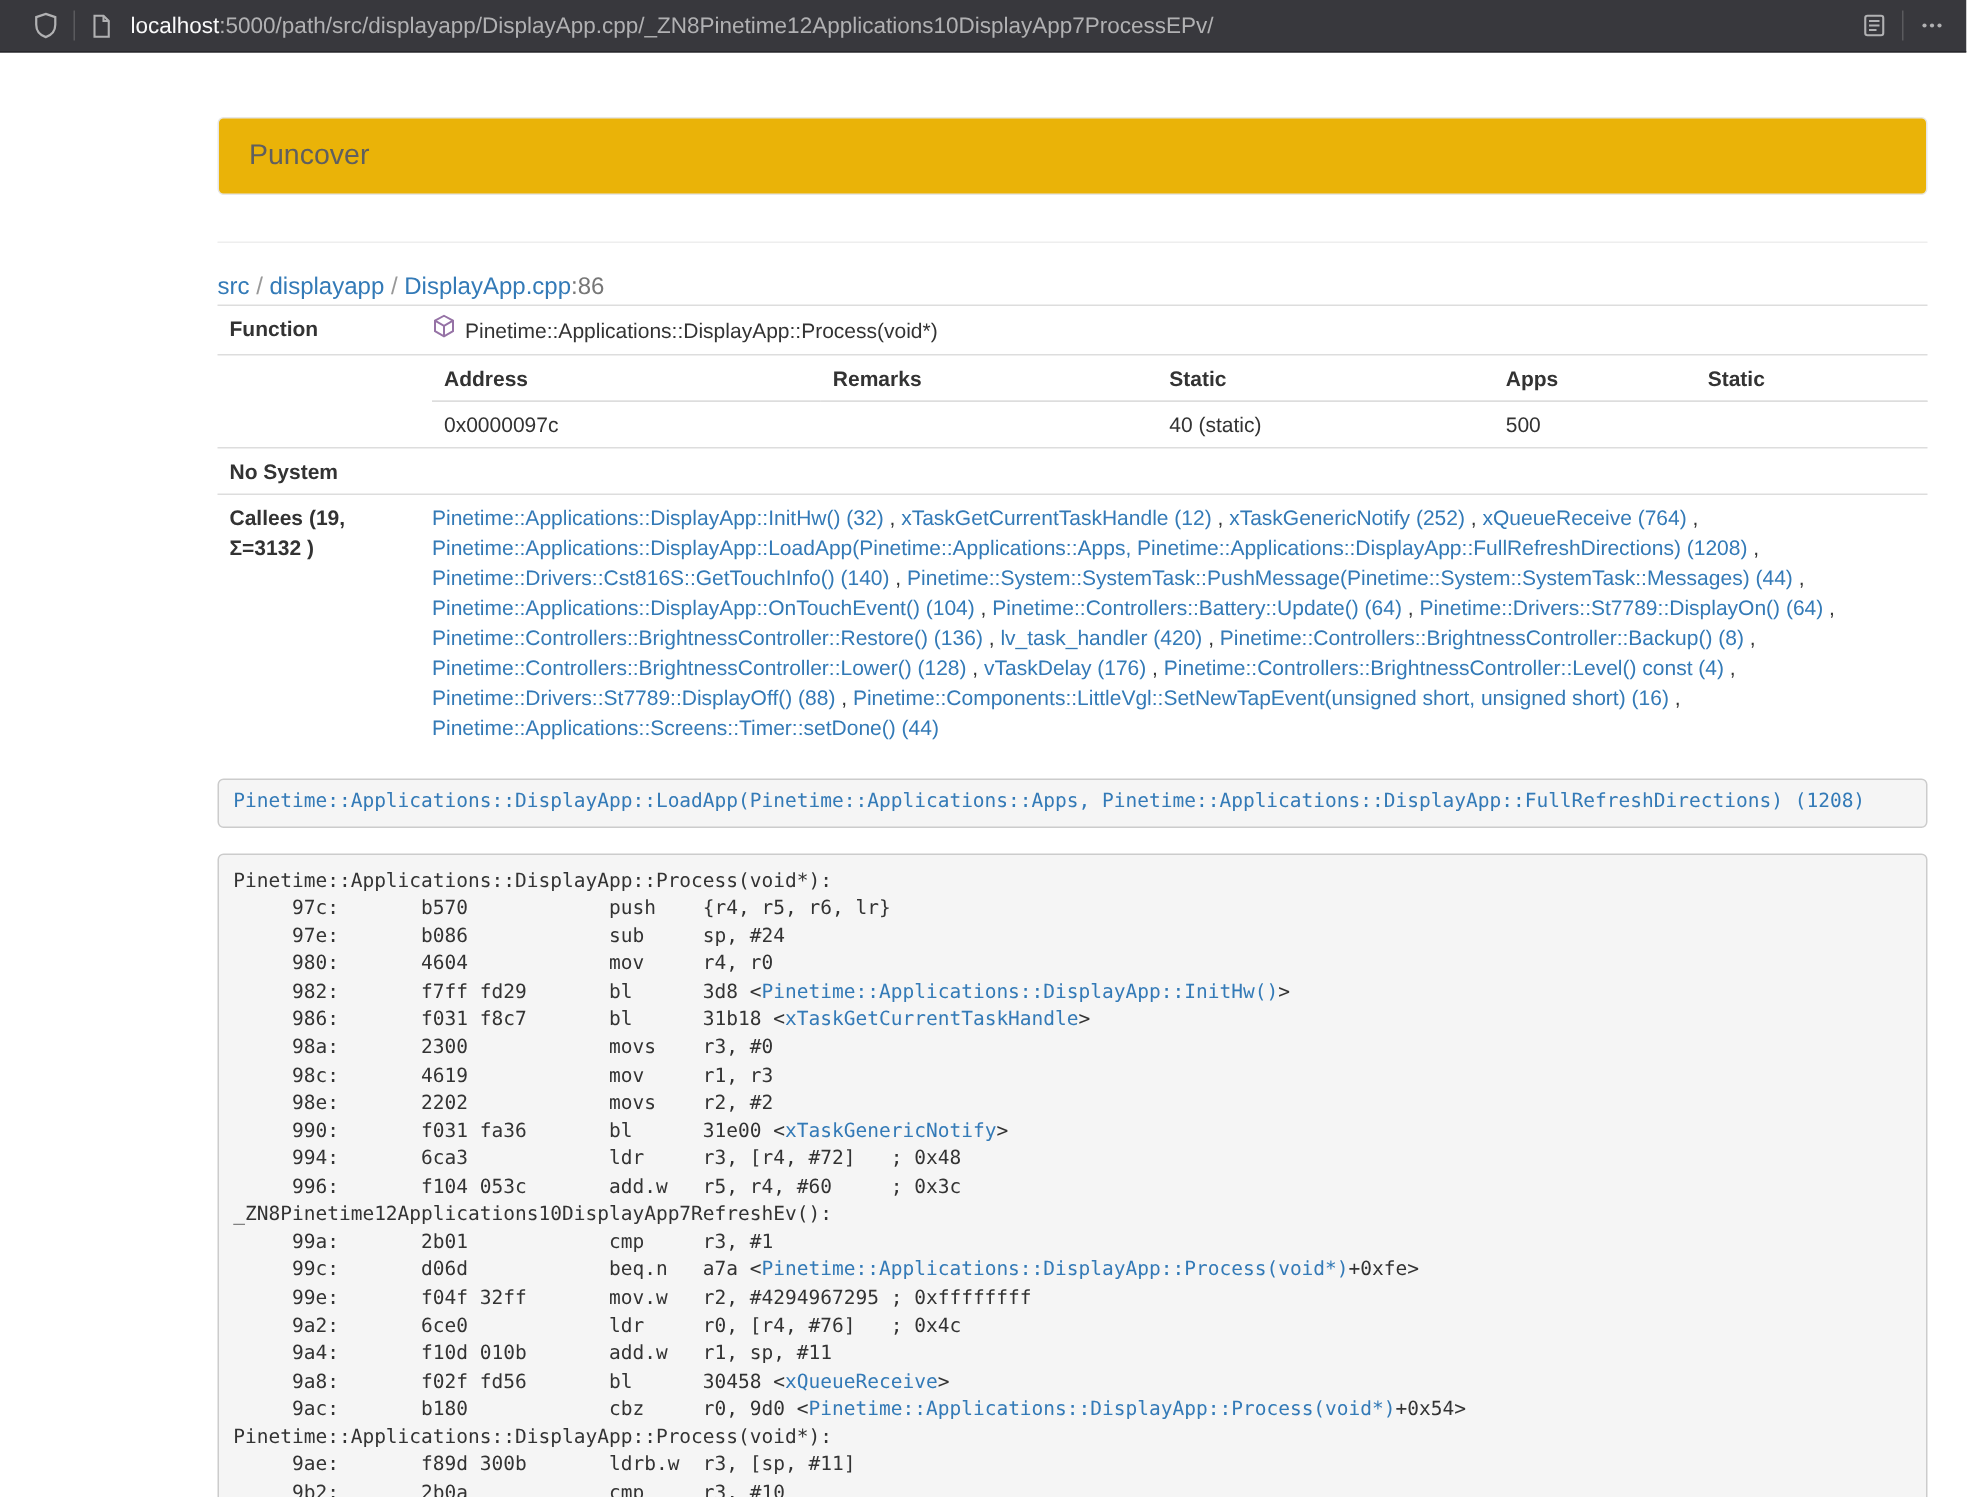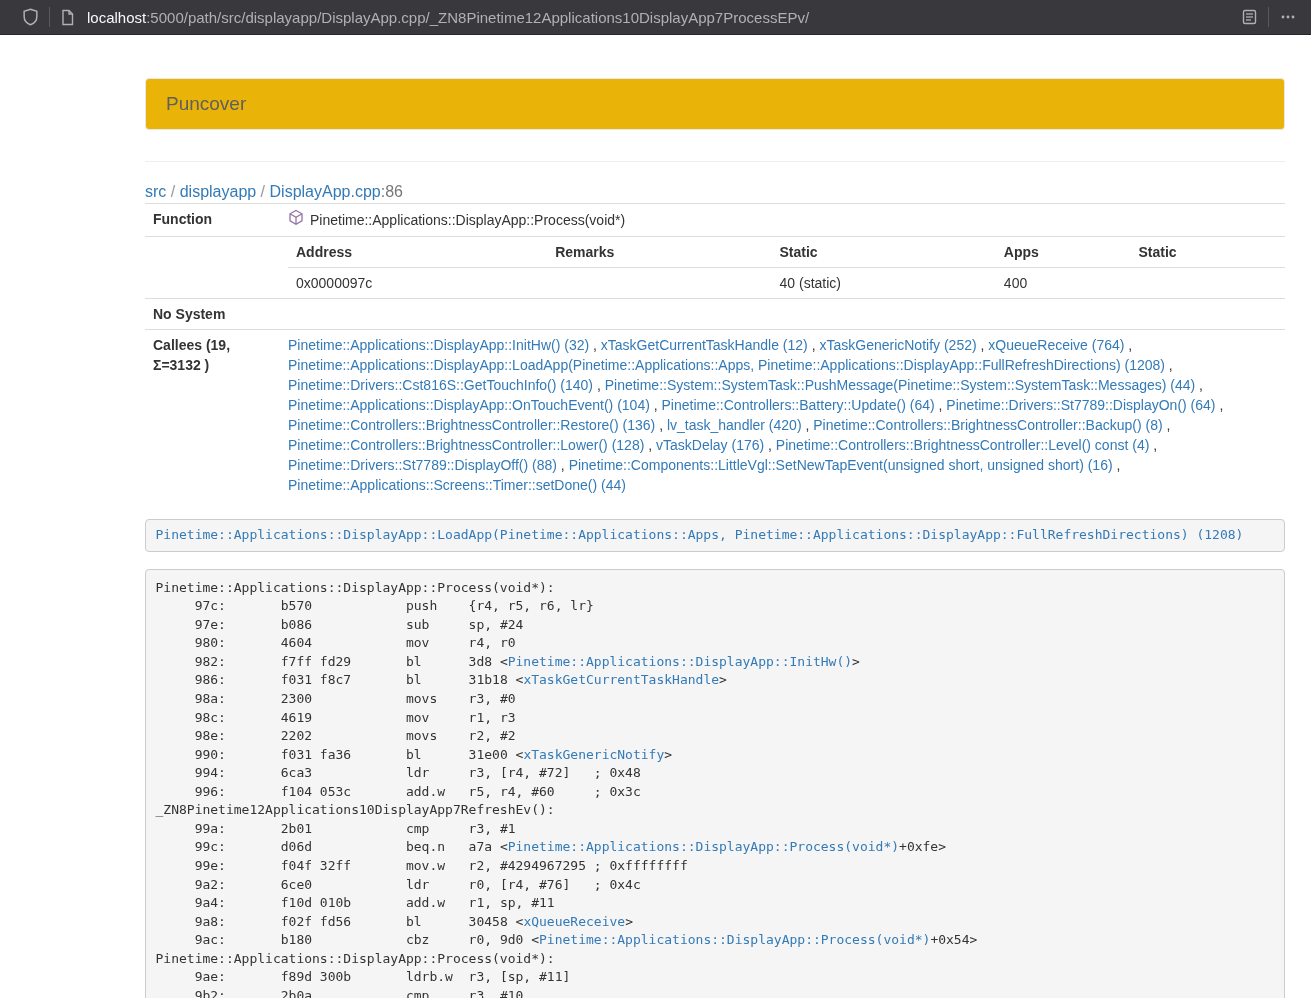--- a/index.html
+++ b/index.html
@@ -121,21 +121,21 @@
                 <th class="col-stack">Static</th>
                 <th class="col-code">Apps</th>
                 <th class="col-static">Static</th>
               </tr>
             </thead>
             <tbody>
               <tr>
                 <td>0x0000097c</td>
                 <td></td>
                 <td>40 (static)</td>
-                <td>400</td>
+                <td>500</td>
                 <td></td>
               </tr>
             </tbody>
           </table>
         </td>
       </tr>
       <tr>
         <th>No System</th>
         <td></td>
       </tr>

